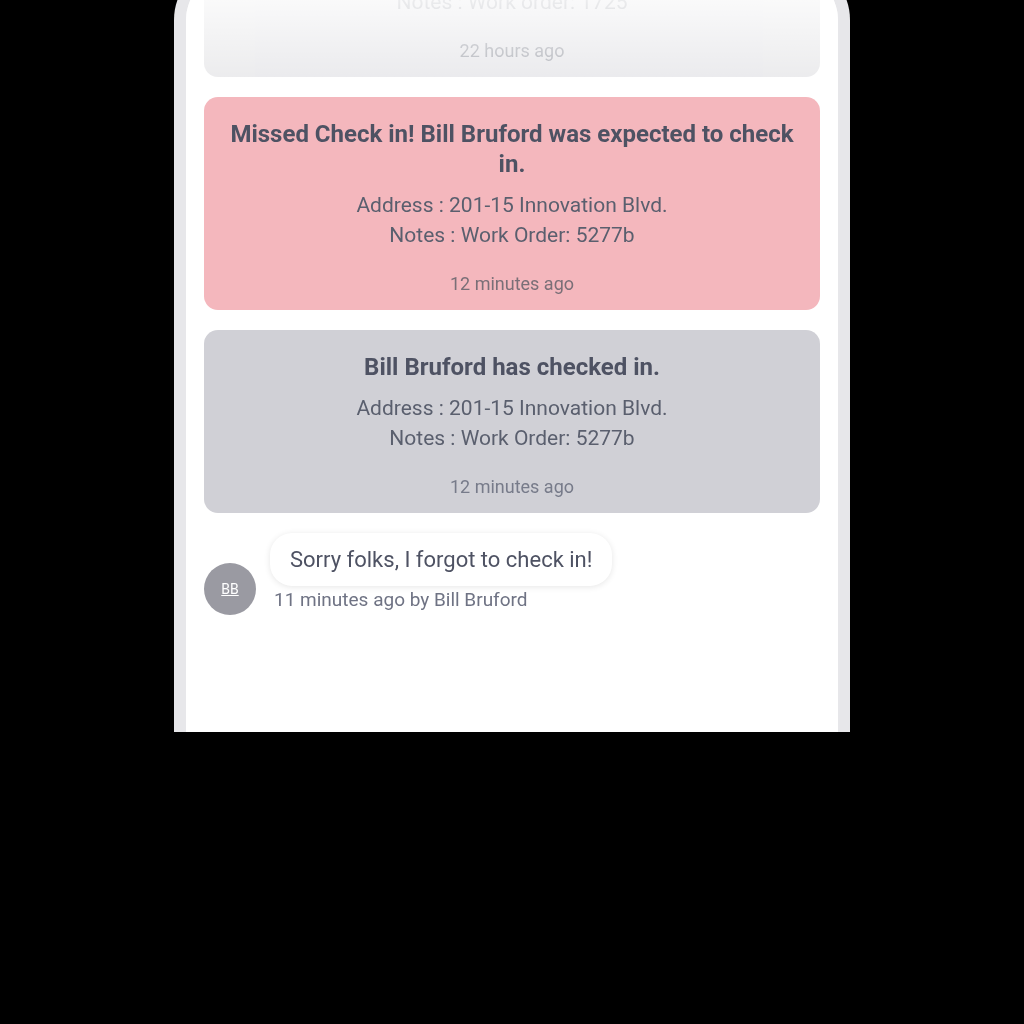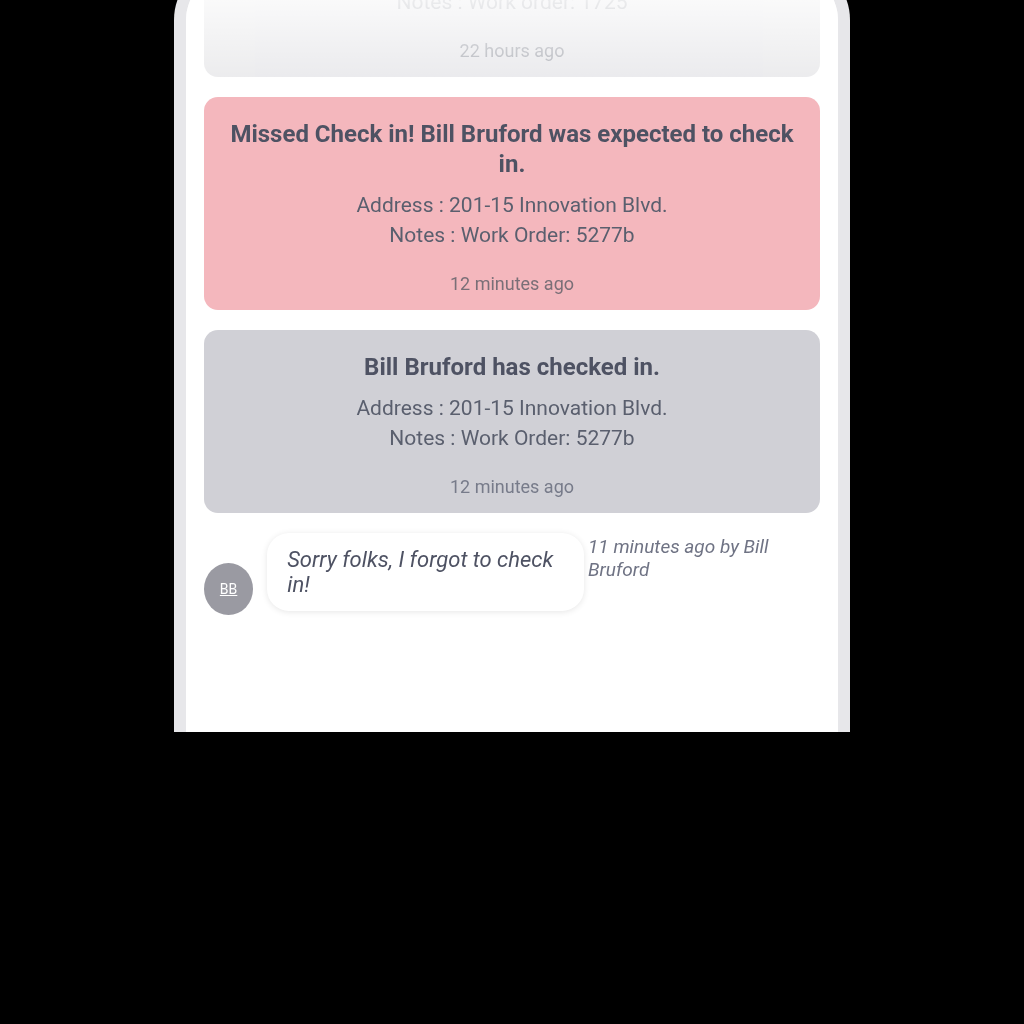--- a/index.html
+++ b/index.html
@@ -56,21 +56,21 @@
   .card-gray { background: #d0d0d6; }
 
   .msg-row { display: flex; align-items: flex-start; gap: 14px; margin: 6px 0 14px; }
   .avatar {
     width: 52px; height: 52px; border-radius: 50%;
     background: #9a9aa2; color: #fff; font-size: 14px;
     display: flex; align-items: center; justify-content: center;
     margin-top: 30px;
     text-decoration: underline;
   }
-  .bubble-wrap { display: flex; flex-direction: row; font-style: italic; }
+  .bubble-wrap { display: flex; flex-direction: column; }
   .bubble {
     background: #fff;
     border-radius: 22px;
     padding: 14px 20px;
     font-size: 22px;
     color: #4e5263;
     box-shadow: 0 1px 6px rgba(0,0,0,0.10);
     width: fit-content;
   }
   .bubble-meta { font-size: 19px; color: #6f7384; margin-top: 2px; margin-left: 4px; }

